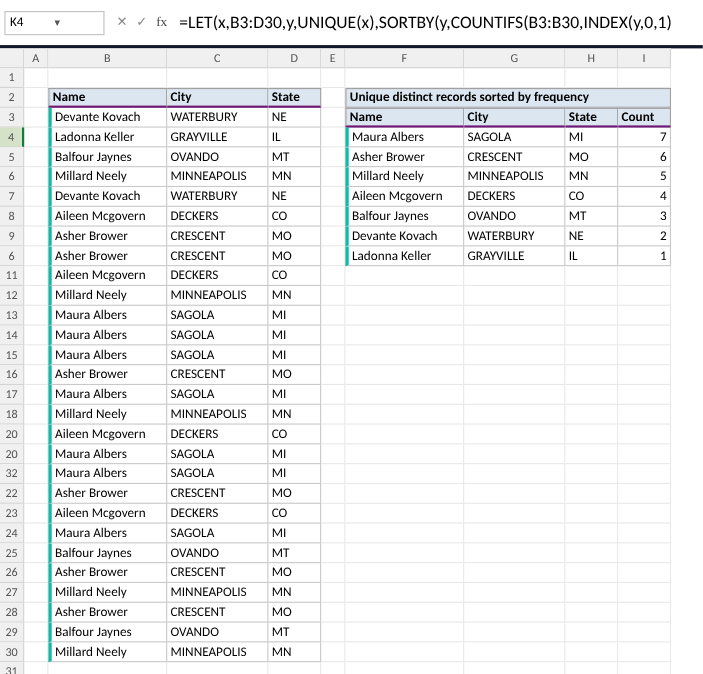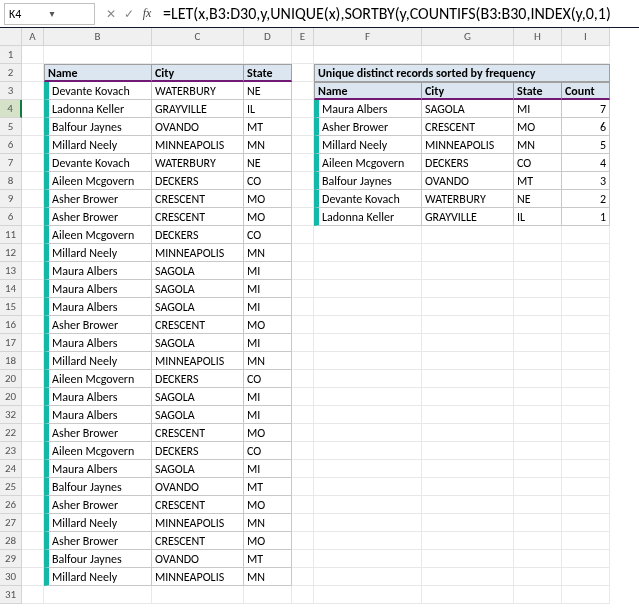--- a/index.html
+++ b/index.html
@@ -8,22 +8,22 @@
     font-size: 12px;
     background: #fff;
     color: #000;
     overflow: hidden;
     width: 639px;
     height: 613px;
   }
   .topbar {
     display: flex;
     align-items: center;
-    height: 28px;
-    border-bottom: 1px solid #0f172a;
+    height: 44px;
+    border-bottom: 3px solid #0f172a;
     background: #fff;
   }
   .namebox {
     width: 91px;
     height: 22px;
     margin: 0 4px;
     border: 1px solid #c0c0c0;
     display: flex;
     align-items: center;
     padding: 0 4px;
@@ -32,21 +32,21 @@
   .namebox span { flex: 1; }
   .namebox .chev { color: #555; font-size: 10px; }
   .fx-btns {
     display: flex;
     align-items: center;
     gap: 2px;
     padding: 0 4px;
     color: #888;
   }
   .fx-btns span { width: 16px; text-align: center; }
-  .fx-label { font-style: italic; font-family: 'Times New Roman', serif; color: #444; }
+  .fx-label { font-family: 'Times New Roman', serif; color: #444; }
   .formula {
     flex: 1;
     padding: 0 4px;
     white-space: nowrap;
     overflow: hidden;
     font-size: 16px;
   }
   .grid {
     display: grid;
     grid-template-columns: 22px 22px 108px 92px 48px 22px 108px 92px 48px 48px;
@@ -89,21 +89,21 @@
     border-right: 1px solid #a0a0a0;
     border-bottom: 2px solid #701a75;
     border-top: 1px solid #a0a0a0;
     font-weight: bold;
   }
   .tblhdr.first { border-left: 1px solid #a0a0a0; }
   .tblcell {
     border-right: 1px solid #c8c8c8;
     border-bottom: 1px solid #c8c8c8;
   }
-  .tblcell.first { border-left: 5px solid #14b8a6; }
+  .tblcell.first { border-left: 3px solid #14b8a6; }
   .merged-title {
     background: #dce6f1;
     border: 1px solid #a0a0a0;
     font-weight: bold;
     grid-column: span 4;
     display: flex;
     align-items: center;
     padding: 0 3px;
   }
   .corner {

